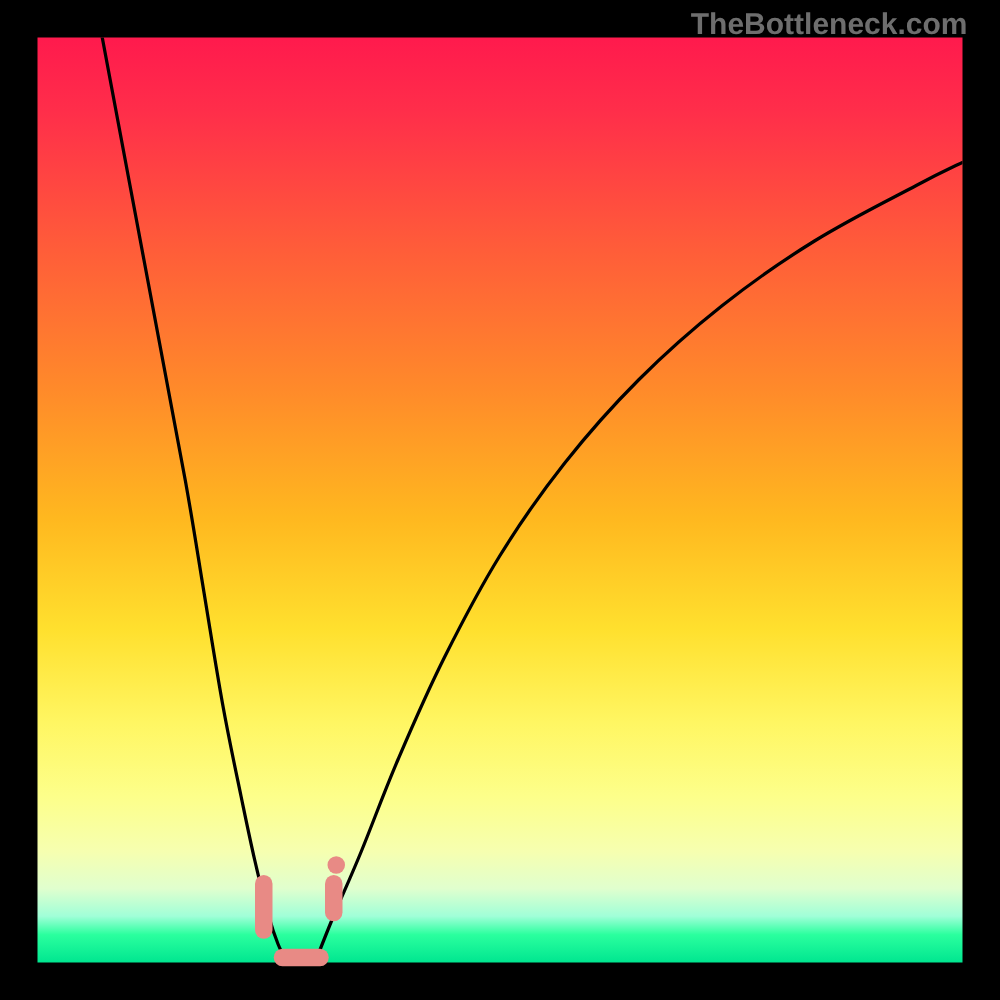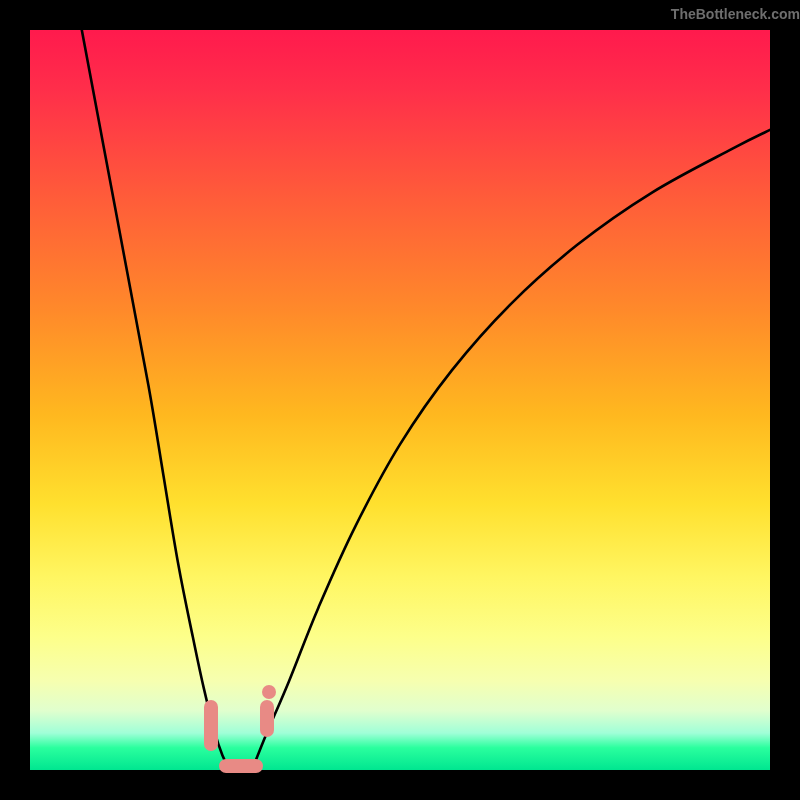--- a/index.html
+++ b/index.html
@@ -43,23 +43,23 @@
       #f6ffb0 88%,
       #e0ffce 92%,
       #a0ffd8 95%,
       #2aff9e 97%,
       #00e690 100%
     );
   }
   .watermark {
     position: absolute;
     top: 6px;
-    right: 0;
+    right: 26px;
     font-family: Arial, Helvetica, sans-serif;
-    font-size: 14px;
+    font-size: 24px;
     font-weight: 600;
     color: #6e6e6e;
   }
   svg.curve {
     position: absolute;
     left: 0;
     top: 0;
     width: 100%;
     height: 100%;
   }

